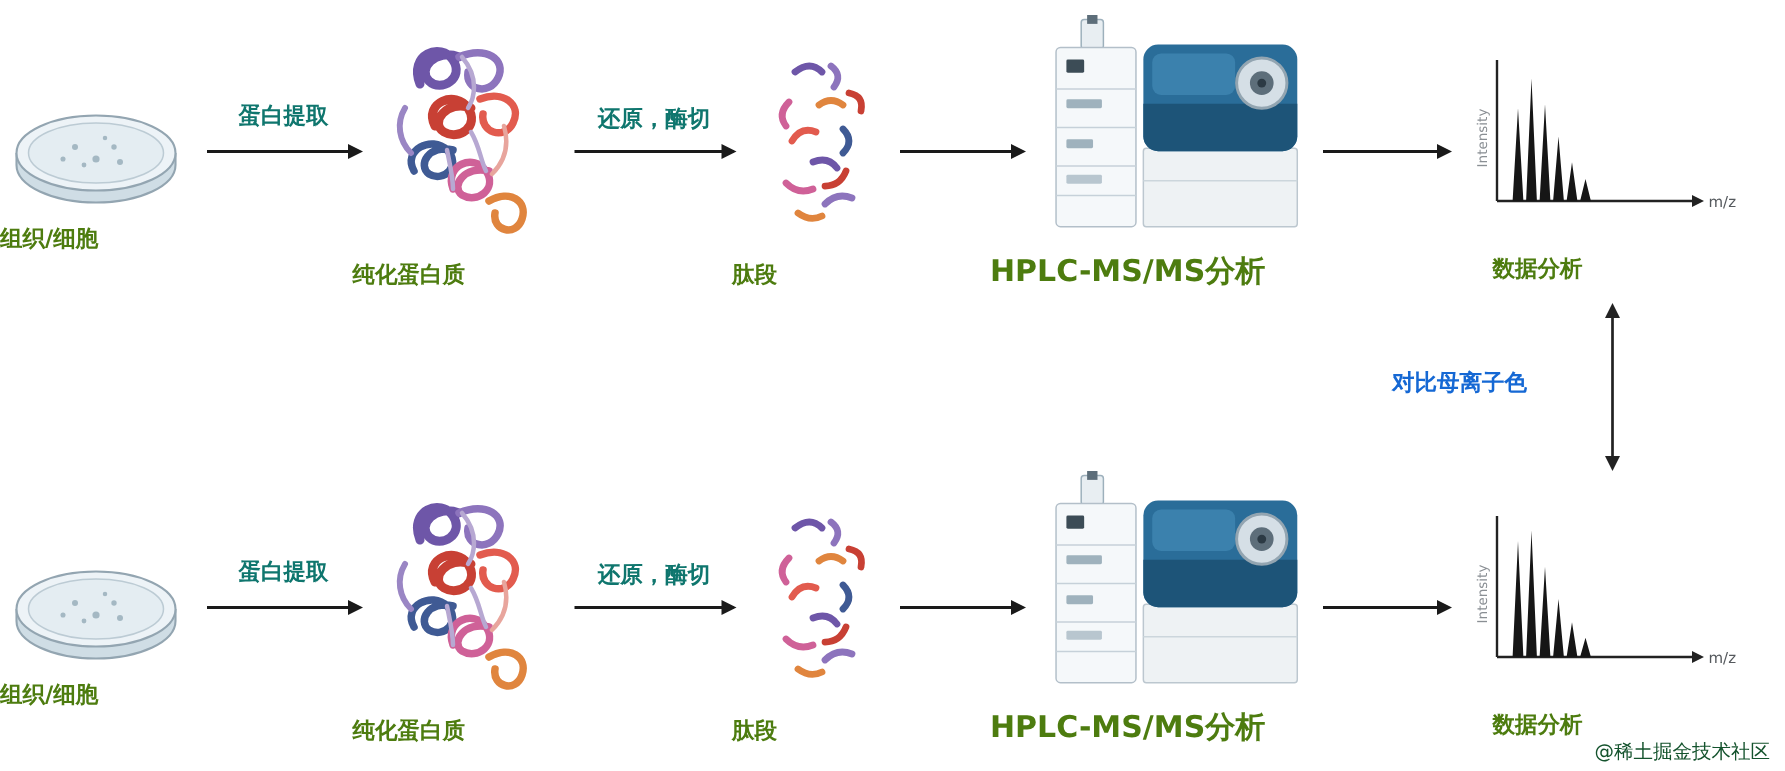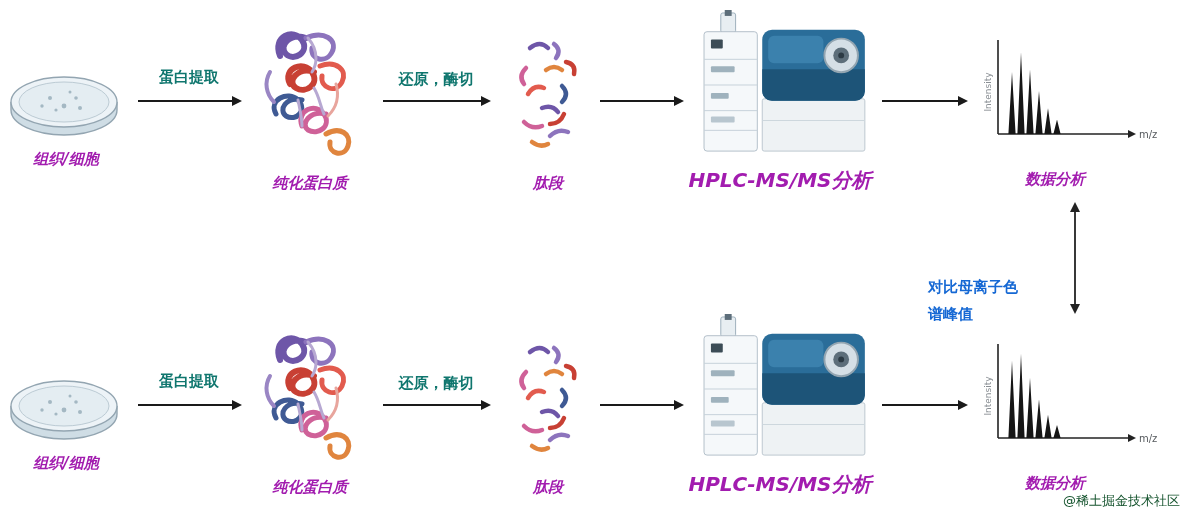--- a/index.html
+++ b/index.html
@@ -3,21 +3,21 @@
 <meta charset="utf-8">
 <style>
   * { margin:0; padding:0; box-sizing:border-box; }
   html,body { background:#ffffff; }
   body { font-family:"DejaVu Sans","Liberation Sans",sans-serif; color:#1a1a1a; }
   .canvas { position:relative; width:1190px; height:514px; background:#fff; overflow:hidden; }
   .row { position:absolute; left:0; width:1190px; height:210px; }
   .row.r1 { top:8px; }
   .row.r2 { top:312px; }
   .abs { position:absolute; }
-  .label { position:absolute; font-size:15px; font-weight:600; color:#a21caf; text-align:center; line-height:1.2;font-style:italic; }
+  .label { position:absolute; font-size:15px; font-weight:600; color:#4d7c0f; text-align:left; line-height:1.2; }
   .label.big { font-size:20px; font-weight:700; }
   .arrow { position:absolute; height:2px; background:#1a1a1a; }
   .arrow::after { content:""; position:absolute; right:-2px; top:-4px;
     border-left:10px solid #1a1a1a; border-top:5px solid transparent; border-bottom:5px solid transparent; }
   .arrow-label { position:absolute; font-size:15px; font-weight:600; color:#0f766e; text-align:center; }
   .compare-note { position:absolute; left:928px; top:242px; width:118px; font-size:15px;
     font-weight:600; line-height:1.8; text-align:left; }
   .watermark { position:absolute; right:10px; top:492px; font-size:13px; color:#14532d; font-weight:400; }
   .axis-y { font-size:9px; fill:#8a8f94; }
   .axis-x { font-size:10px; fill:#55595d; }
@@ -132,23 +132,22 @@
       <line x1="16" y1="6" x2="16" y2="100" stroke="#222" stroke-width="1.6"></line>
       <line x1="16" y1="100" x2="146" y2="100" stroke="#222" stroke-width="1.6"></line>
       <polygon points="146,96 154,100 146,104" fill="#222"></polygon>
       <text class="axis-y" x="9" y="58" transform="rotate(-90 9 58)" text-anchor="middle">Intensity</text>
       <text class="axis-x" x="157" y="104">m/z</text>
       <path class="peaks" fill="#161616" d="M26.4,100 L30,38.1 L33.6,100 Z M35.4,100 L39,18.3 L42.6,100 Z M44.4,100 L48,35.5 L51.6,100 Z M53.4,100 L57,57.0 L60.6,100 Z M62.4,100 L66,74.2 L69.6,100 Z M71.4,100 L75,85.4 L78.6,100 Z "></path>
     </svg>
     <div class="label" style="left:995px; top:162px; width:120px">数据分析</div>
   </div>
 
-  <div class="compare-note" style="color: rgb(21, 104, 212); margin-top: 32px;">
+  <div class="compare-note" style="color: rgb(21, 104, 212);">
     <div>对比母离子色</div>
-    <div>谱峰值</div>
   </div>
   <svg class="abs" style="left:1066px; top:202px" width="18" height="112" viewBox="0 0 18 112">
     <line x1="9" y1="8" x2="9" y2="104" stroke="#222" stroke-width="1.8"></line>
     <polygon points="9,0 4,10 14,10" fill="#222"></polygon>
     <polygon points="9,112 4,102 14,102" fill="#222"></polygon>
   </svg>
 
   <div class="row r2">
     <svg class="abs" style="left:8px; top:52px" width="112" height="80">
         <use href="#petri"></use>

